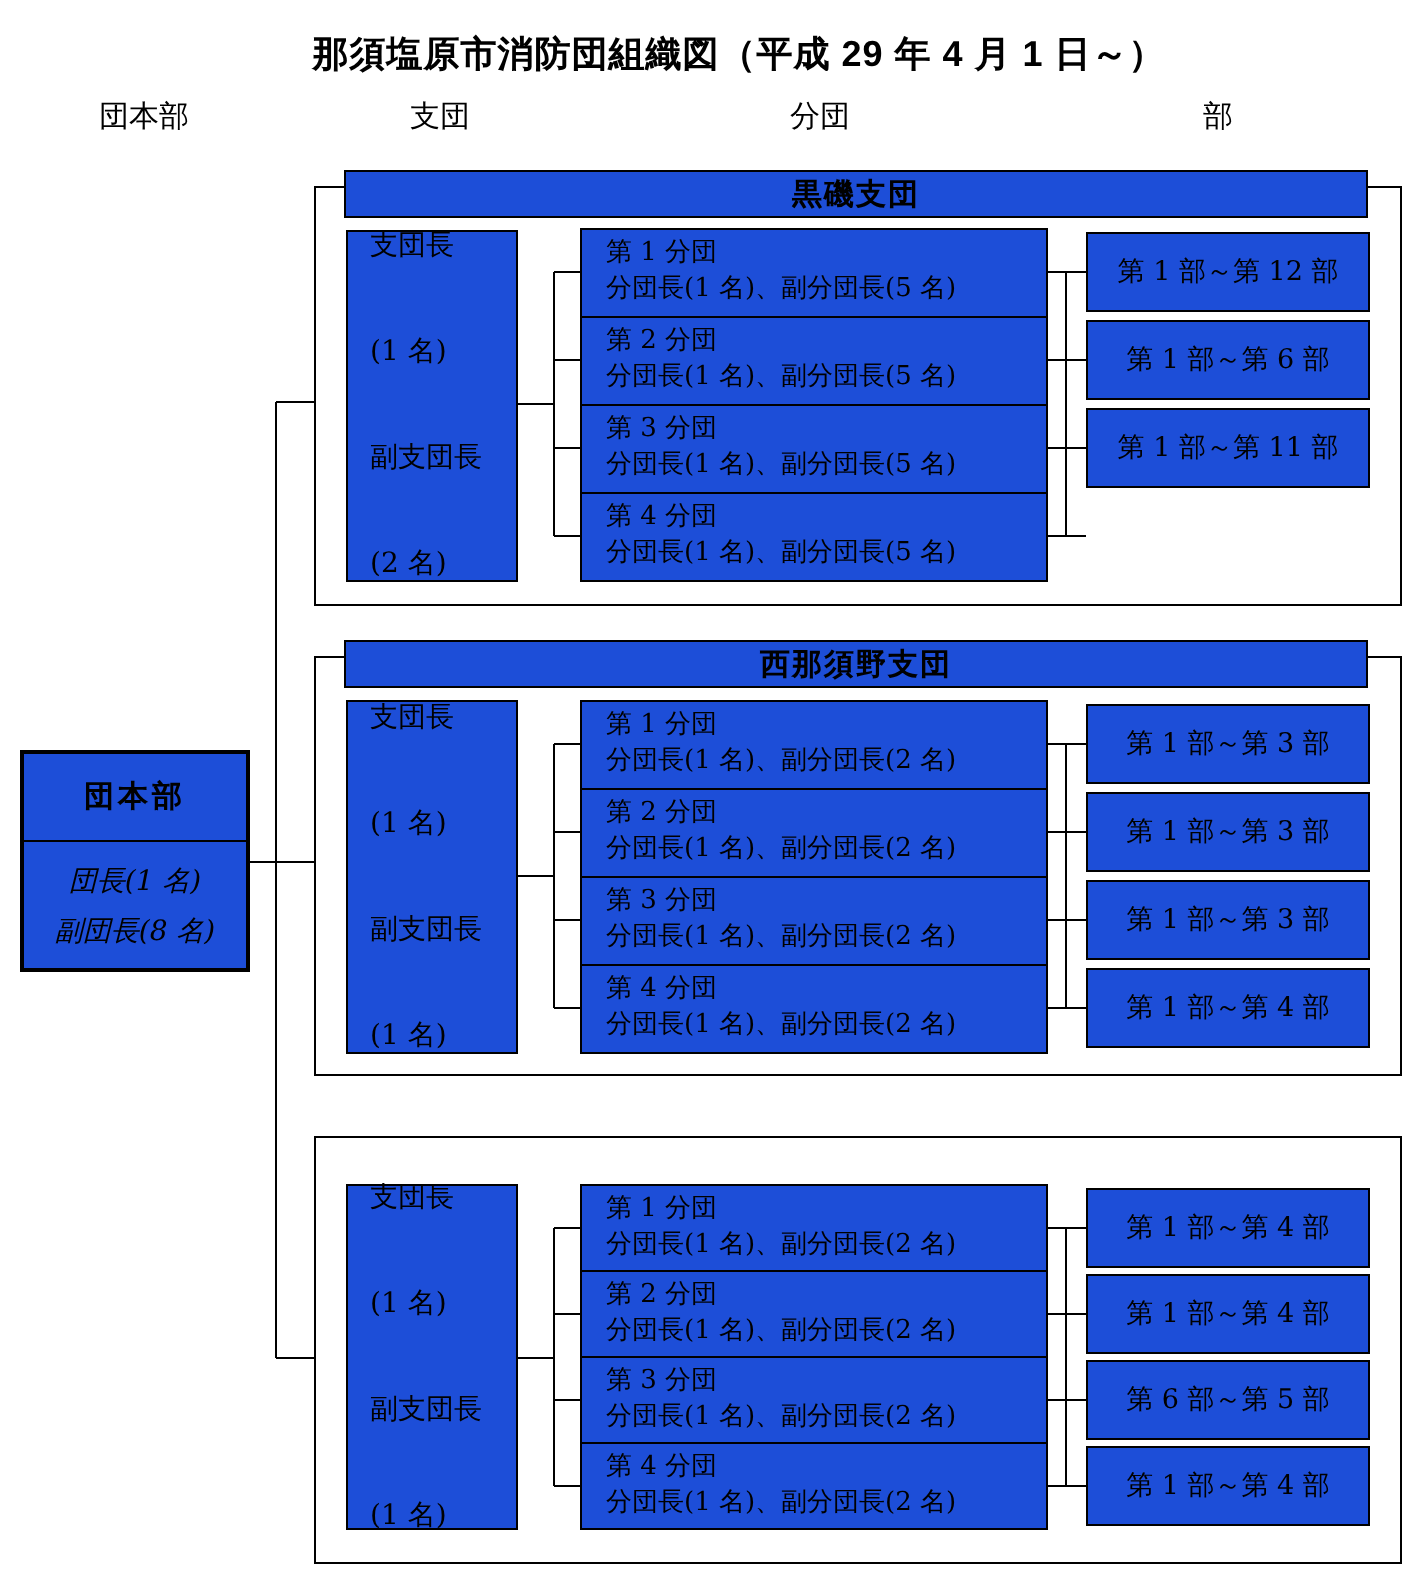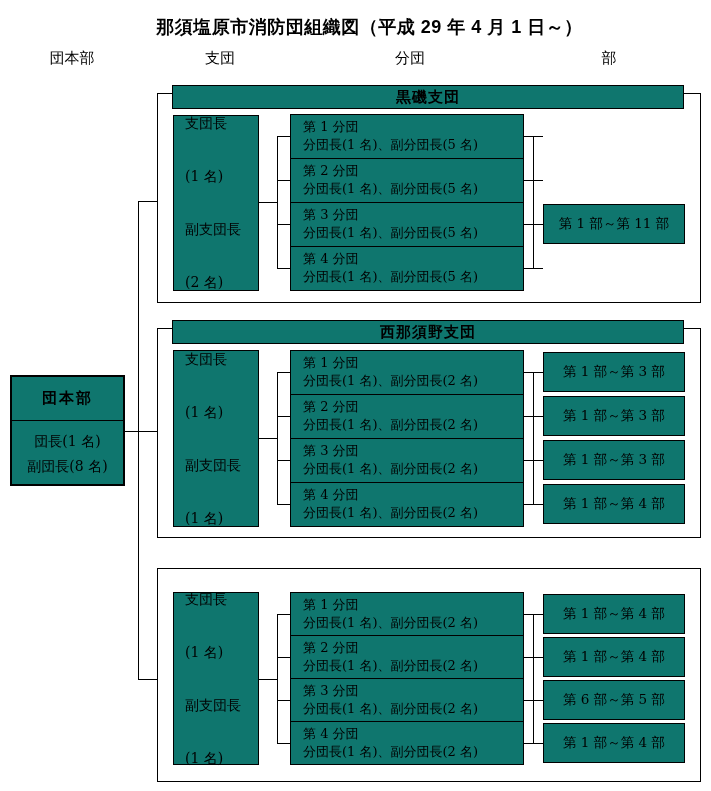--- a/index.html
+++ b/index.html
@@ -3,34 +3,34 @@
 <meta charset="utf-8">
 <style>
   html,body{margin:0;padding:0;background:#fff;}
   .canvas{position:relative;width:711px;height:791px;background:#fff;color:#000;
           font-family:"DejaVu Serif","Liberation Serif",serif;overflow:hidden;}
   .connectors{position:absolute;left:0;top:0;}
   .main-title{position:absolute;top:15px;left:14px;width:711px;text-align:center;
               font-family:"Liberation Sans",sans-serif;font-weight:bold;font-size:18px;letter-spacing:.5px;}
   .col-header{position:absolute;top:49px;transform:translateX(-50%);white-space:nowrap;
               font-family:"Liberation Sans",sans-serif;font-size:15px;}
-  .box{position:absolute;background:#0f766e;border:1px solid #000;box-sizing:border-box;}
+  .box{position:absolute;background:#1d4ed8;border:1px solid #000;box-sizing:border-box;}
   .sec-container{left:157px;width:544px;border-width:1.5px;background:transparent;}
   .sec-title{left:172px;width:512px;height:24px;border-width:1.5px;display:flex;align-items:center;justify-content:center;
              font-family:"Liberation Sans",sans-serif;font-weight:bold;font-size:15px;letter-spacing:1px;}
   .leader-box{left:173px;width:86px;display:flex;flex-direction:column;justify-content:center;
               gap:32px;padding-left:11px;font-size:14px;line-height:21px;}
   .unit-box{left:290px;width:234px;padding:3px 0 0 12px;font-size:13px;line-height:18px;white-space:nowrap;}
   .part-box{left:543px;width:142px;height:40px;display:flex;align-items:center;justify-content:center;
             font-size:13.5px;white-space:nowrap;}
   .hq-box{left:10px;top:375px;width:115px;height:111px;border-width:2px;}
   .hq-title{height:43px;border-bottom:1px solid #000;display:flex;align-items:center;justify-content:center;
             font-family:"Liberation Sans",sans-serif;font-weight:bold;font-size:15px;letter-spacing:2px;}
   .hq-body{height:64px;display:flex;flex-direction:column;justify-content:center;align-items:center;
-           gap:9px;font-size:14px;line-height:16px;}
+           gap:9px;font-size:14px;line-height:16px;font-style:italic;}
 </style>
 </head>
 <body>
 
 <div class="canvas">
 
   <svg class="connectors" width="711" height="791">
     <g stroke="#000" stroke-width="1" fill="none" shape-rendering="crispEdges">
 
       <path d="M138 201 V679 M138 201 H158 M124 431 H158 M138 679 H158"></path>
@@ -78,20 +78,22 @@
     <div>分団長(1 名)、副分団長(5 名)</div>
   </div>
   <div class="box unit-box" style="top:202px;height:45px">
     <div>第 3 分団</div>
     <div>分団長(1 名)、副分団長(5 名)</div>
   </div>
   <div class="box unit-box" style="top:246px;height:45px">
     <div>第 4 分団</div>
     <div>分団長(1 名)、副分団長(5 名)</div>
   </div>
+  <div class="box part-box" style="top:116px">第 1 部～第 12 部</div>
+  <div class="box part-box" style="top:160px">第 1 部～第 6 部</div>
   <div class="box part-box" style="top:204px">第 1 部～第 11 部</div>
 
   <div class="box sec-container" style="top:328px;height:210px"></div>
   <div class="box sec-title" style="top:320px">西那須野支団</div>
   <div class="box leader-box" style="top:350px;height:177px">
     <div>支団長</div>
     <div>(1 名)</div>
     <div>副支団長</div>
     <div>(1 名)</div>
   </div>

